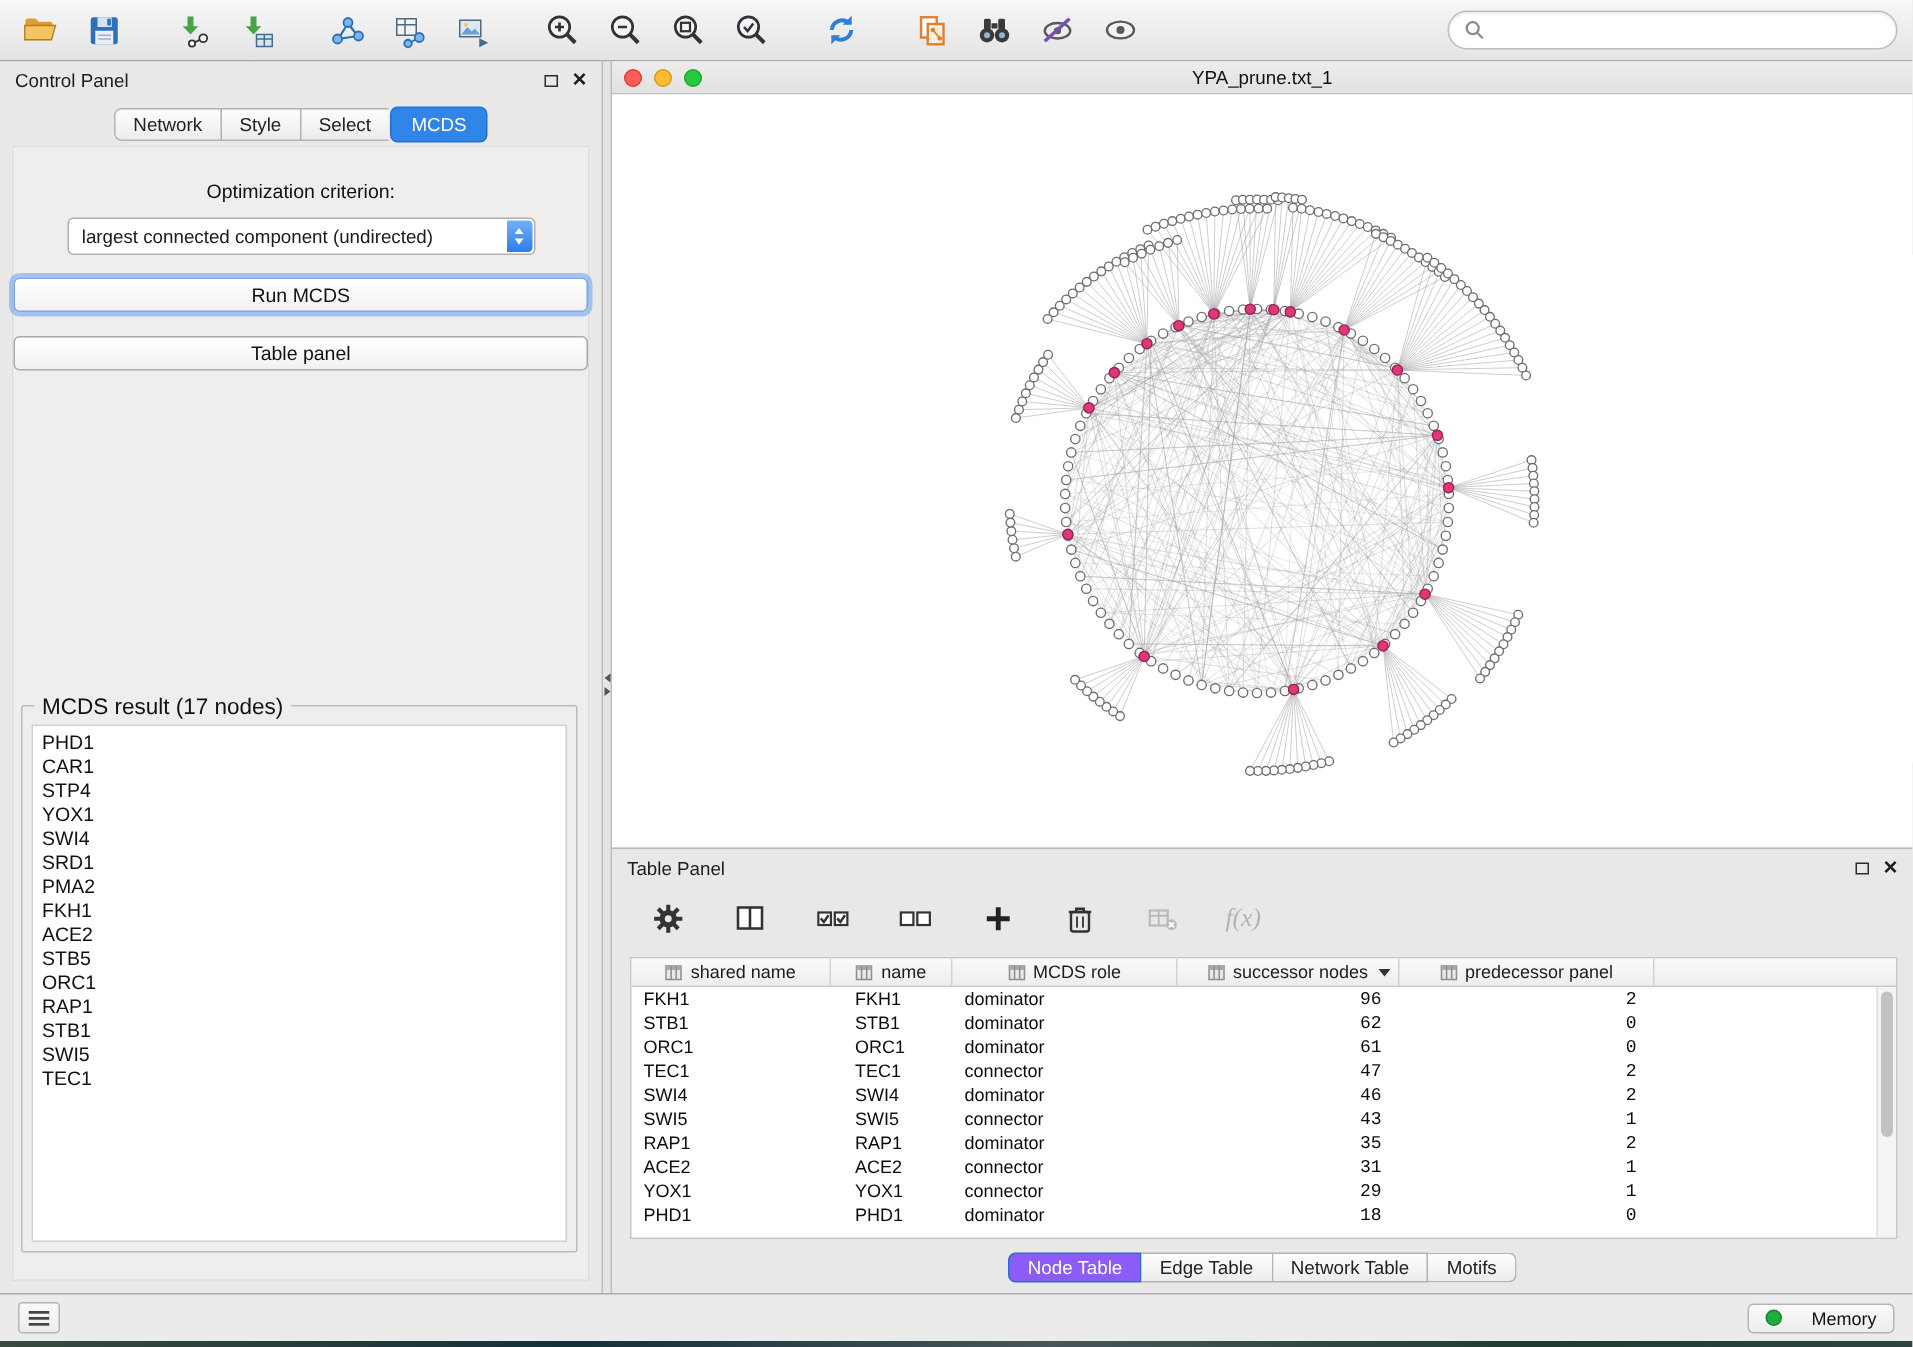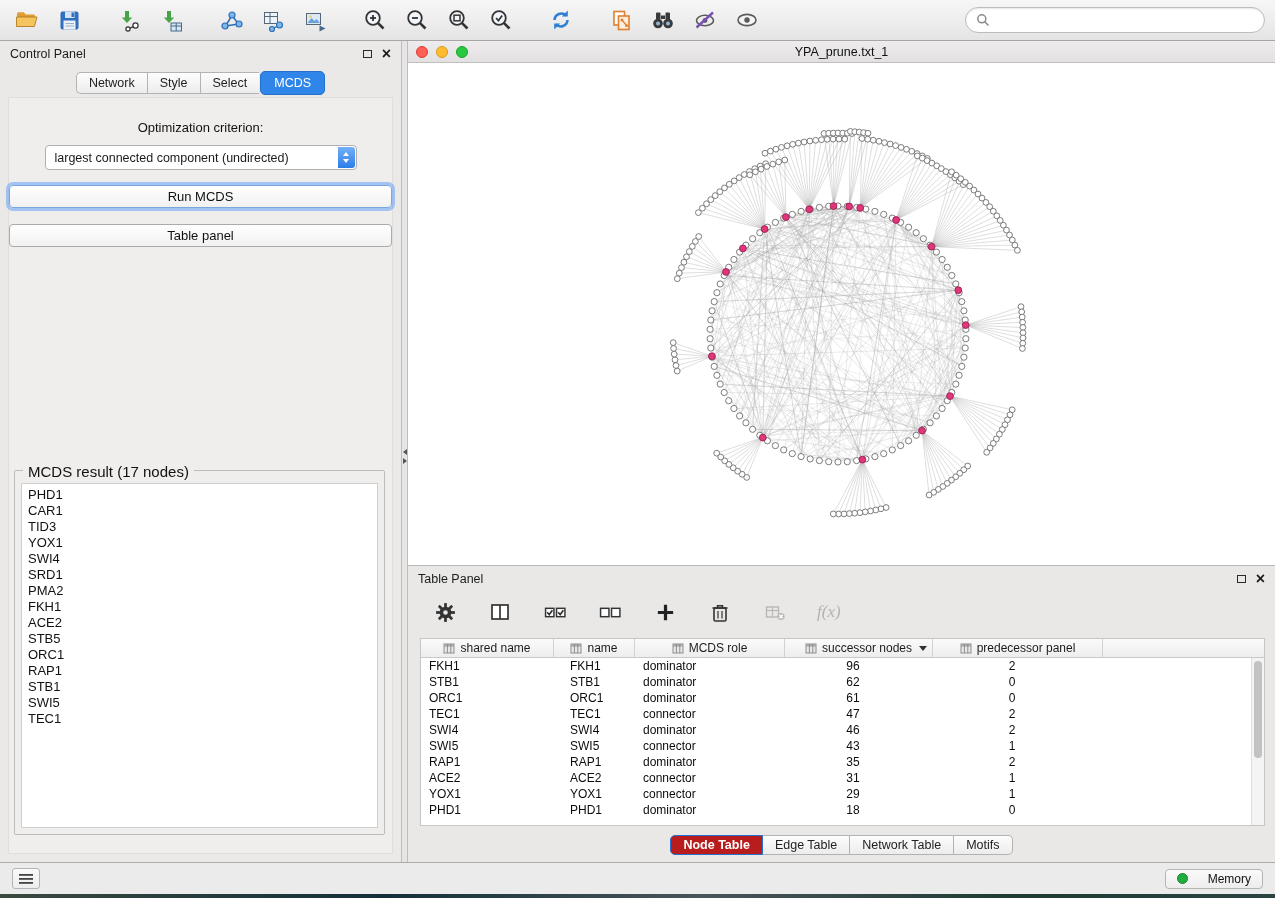--- a/index.html
+++ b/index.html
@@ -81,26 +81,26 @@
   .table-wrap{position:absolute;left:12px;right:10px;top:72px;bottom:36px;background:#fff;border:1px solid #c6c6c6;overflow:hidden;}
   .thead{display:flex;height:19px;background:linear-gradient(#fbfbfb,#ededed);border-bottom:1px solid #c9c9c9;font-size:12px;color:#1c1c1c;}
   .hcell{display:flex;align-items:center;justify-content:center;gap:5px;border-right:1px solid #d2d2d2;position:relative;}
   .hc1{width:133px;} .hc2{width:81px;} .hc3{width:150px;} .hc4{width:148px;} .hc5{width:170px;} .hcf{flex:1;border-right:none;}
   .hcaret{position:absolute;right:5px;width:0;height:0;border-left:4px solid transparent;border-right:4px solid transparent;border-top:5px solid #333;}
   .tbody{position:absolute;left:0;right:13px;top:19px;bottom:0;overflow:hidden;}
   .trow{display:flex;height:16px;align-items:center;font-size:12px;color:#0c0c0c;cursor:default;}
   .tcell{height:16px;line-height:16px;white-space:nowrap;overflow:hidden;}
   .c1{width:133px;padding-left:8px;} .c2{width:81px;padding-left:16px;} .c3{width:150px;padding-left:8px;}
   .c4{width:148px;} .c5{width:170px;} .cf{flex:1;}
-  .num{text-align:center;padding-right:12px;}
+  .num{text-align:right;padding-right:12px;font-family:Liberation Mono, monospace;}
   .vscroll{position:absolute;right:0;top:19px;bottom:0;width:13px;background:#f4f4f4;border-left:1px solid #dedede;}
   .vthumb{position:absolute;left:2px;right:2px;top:3px;height:58%;background:#c2c2c2;border-radius:5px;}
   .tp-tabs{position:absolute;bottom:7px;left:0;right:0;display:flex;justify-content:center;}
   .tp-tab{font-size:12.5px;padding:2px 12px;background:linear-gradient(#fdfdfd,#ececec);border:1px solid #b3b3b3;border-left:none;color:#222;cursor:pointer;}
-  .tp-tab.selected{background:#b91c1c;color:#fff;border:1px solid #2470cc;border-radius:5px 0 0 5px;border-left:1px solid #2470cc;font-weight:bold;}
+  .tp-tab.selected{background:#8b5cf6;color:#fff;border:1px solid #2470cc;border-radius:5px 0 0 5px;border-left:1px solid #2470cc;}
   .tp-tab:last-child{border-radius:0 5px 5px 0;}
   
   .status-bar{position:absolute;left:0;top:862px;width:1275px;height:32px;background:#ebebeb;border-top:1px solid #ababab;display:flex;align-items:center;padding:0 12px;}
   .menu-btn{width:28px;height:21px;border:1px solid #b5b5b5;border-radius:3px;background:linear-gradient(#fafafa,#ededed);display:flex;align-items:center;justify-content:center;cursor:pointer;}
   .memory-btn{margin-left:auto;display:flex;align-items:center;gap:20px;border:1px solid #b5b5b5;border-radius:4px;background:linear-gradient(#fafafa,#ededed);padding:2px 11px;font-size:12px;color:#111;cursor:pointer;}
   .green-dot{width:11px;height:11px;border-radius:50%;background:#1fae3f;border:1px solid #15872f;}
   .desktop-strip{position:absolute;left:0;top:894px;width:1275px;height:4px;
     background:linear-gradient(90deg,#3a4a3f,#13303a 30%,#49565a 55%,#1e3b33 80%,#2c4441);}
 </style>
 </head>
@@ -294,21 +294,21 @@
     <div class="btn-row">
       <button class="btn focused">Run MCDS</button>
       <button class="btn">Table panel</button>
     </div>
 
     <div class="groupbox">
       <div class="gb-legend">MCDS result (17 nodes)</div>
       <div class="mcds-list">
           <div class="mcds-item">PHD1</div>
           <div class="mcds-item">CAR1</div>
-          <div class="mcds-item">TID3</div>
+          <div class="mcds-item">STP4</div>
           <div class="mcds-item">YOX1</div>
           <div class="mcds-item">SWI4</div>
           <div class="mcds-item">SRD1</div>
           <div class="mcds-item">PMA2</div>
           <div class="mcds-item">FKH1</div>
           <div class="mcds-item">ACE2</div>
           <div class="mcds-item">STB5</div>
           <div class="mcds-item">ORC1</div>
           <div class="mcds-item">RAP1</div>
           <div class="mcds-item">STB1</div>

